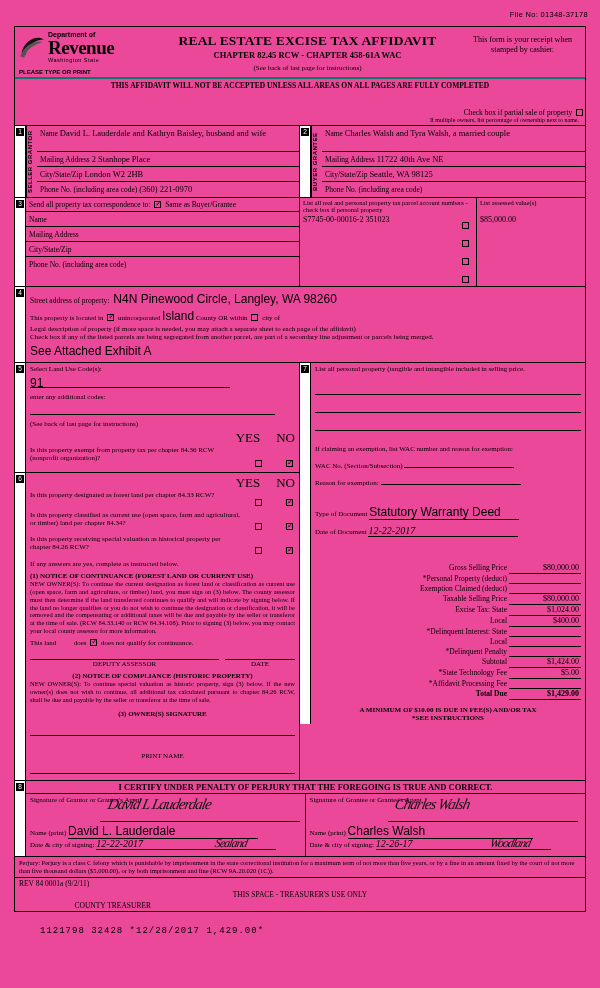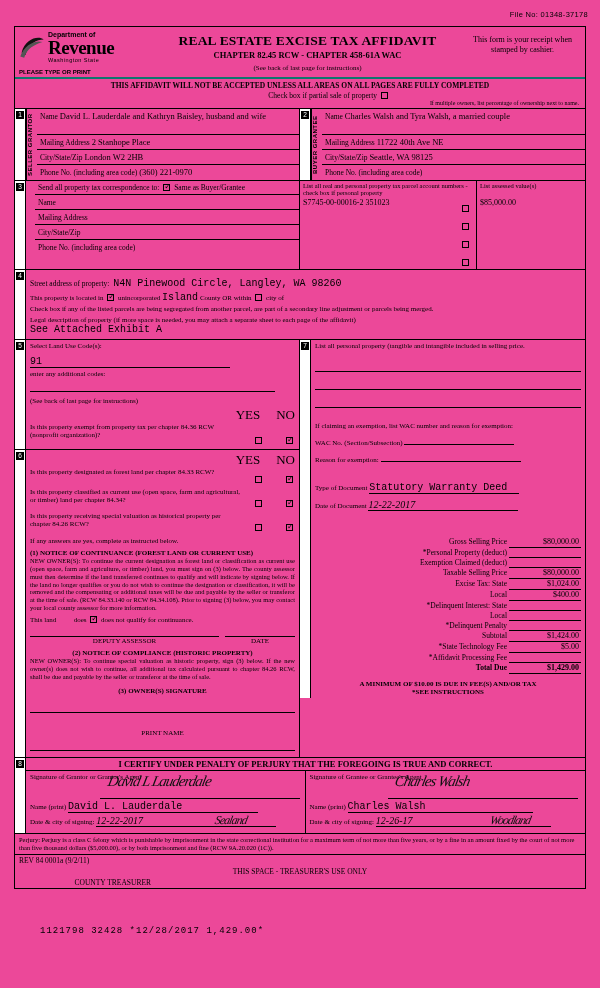--- a/index.html
+++ b/index.html
@@ -64,21 +64,21 @@
   }
   .numbox span {
     background:#000; color:#fff; font-family:"Liberation Sans",sans-serif;
     font-size: 6.5px; width: 8px; height: 8px; line-height: 8px; text-align:center;
   }
   .row { display: flex; }
   .bt { border-top: 1px solid #000; }
   .bb { border-bottom: 1px solid #000; }
   .br { border-right: 1px solid #000; }
   .lbl { font-size: 7.5px; }
-  .val { font-family: Liberation Mono, monospace; font-size: 10px; }
+  .val { font-family: Liberation Sans, sans-serif; font-size: 12px; }
   .vside {
     writing-mode: vertical-rl;
     transform: rotate(180deg);
     font-family: "Liberation Sans", sans-serif;
     font-size: 6px;
     font-weight: bold;
     text-align: center;
     letter-spacing: 0.5px;
     line-height: 1.1;
     padding: 2px 0;
@@ -177,21 +177,21 @@
       <div class="hdr-mid">
         <div class="title">REAL ESTATE EXCISE TAX AFFIDAVIT</div>
         <div class="subtitle">CHAPTER 82.45 RCW - CHAPTER 458-61A WAC</div>
         <div class="notbold">(See back of last page for instructions)</div>
       </div>
       <div class="hdr-right">This form is your receipt when stamped by cashier.</div>
     </div>
 
     <div class="warnline">THIS AFFIDAVIT WILL NOT BE ACCEPTED UNLESS ALL AREAS ON ALL PAGES ARE FULLY COMPLETED</div>
 
-    <div class="flexline" style="justify-content:center; padding-left:58px; margin-top:1px;">
+    <div class="flexline" style="justify-content:flex-end; padding-left:58px; margin-top:18px;">
       <div>
         <span class="l">Check box if partial sale of property</span>
         <span class="cb"></span>
       </div>
     </div>
     <div class="right tiny" style="padding-right:6px; margin-bottom:2px;">If multiple owners, list percentage of ownership next to name.</div>
 
     <div class="row bt">
 
       <div class="row br" style="width:50%;">
@@ -239,21 +239,21 @@
           </div>
           <div class="party-line">
             <span>Phone No. (including area code)</span>
             <span class="v"></span>
           </div>
         </div>
       </div>
     </div>
 
     <div class="row bt">
-      <div class="row br" style="width:50%;gap:9px;">
+      <div class="row br" style="width:50%;">
         <div class="numbox">
             <span>3</span>
           </div>
         <div style="flex:1;">
           <div class="party-line bb" style="height:14px;">
             <span>Send all property tax correspondence to:</span>
             <span class="cb checked"></span>
             <span>Same as Buyer/Grantee</span>
           </div>
           <div class="party-line bb">
@@ -324,24 +324,24 @@
         </div>
         <div class="small" style="margin-bottom:2px;">
           <span>This property is located in</span>
           <span class="cb checked"></span>
           <span>unincorporated</span>
           <span class="val">Island</span>
           <span>County OR within</span>
           <span class="cb"></span>
           <span>city of</span>
         </div>
+        <div class="small">Legal description of property (if more space is needed, you may attach a separate sheet to each page of the affidavit)</div>
         <div class="small" style="margin-bottom:3px;">
           <span>Check box if any of the listed parcels are being segregated from another parcel, are part of a secondary line adjustment or parcels being merged.</span>
         </div>
-        <div class="small">Legal description of property (if more space is needed, you may attach a separate sheet to each page of the affidavit)</div>
         <div class="val" style="padding-bottom:2px;">See Attached Exhibit A</div>
       </div>
     </div>
 
     <div class="row bt">
 
       <div class="br" style="width:50%;">
 
         <div class="row bb">
           <div class="numbox">

